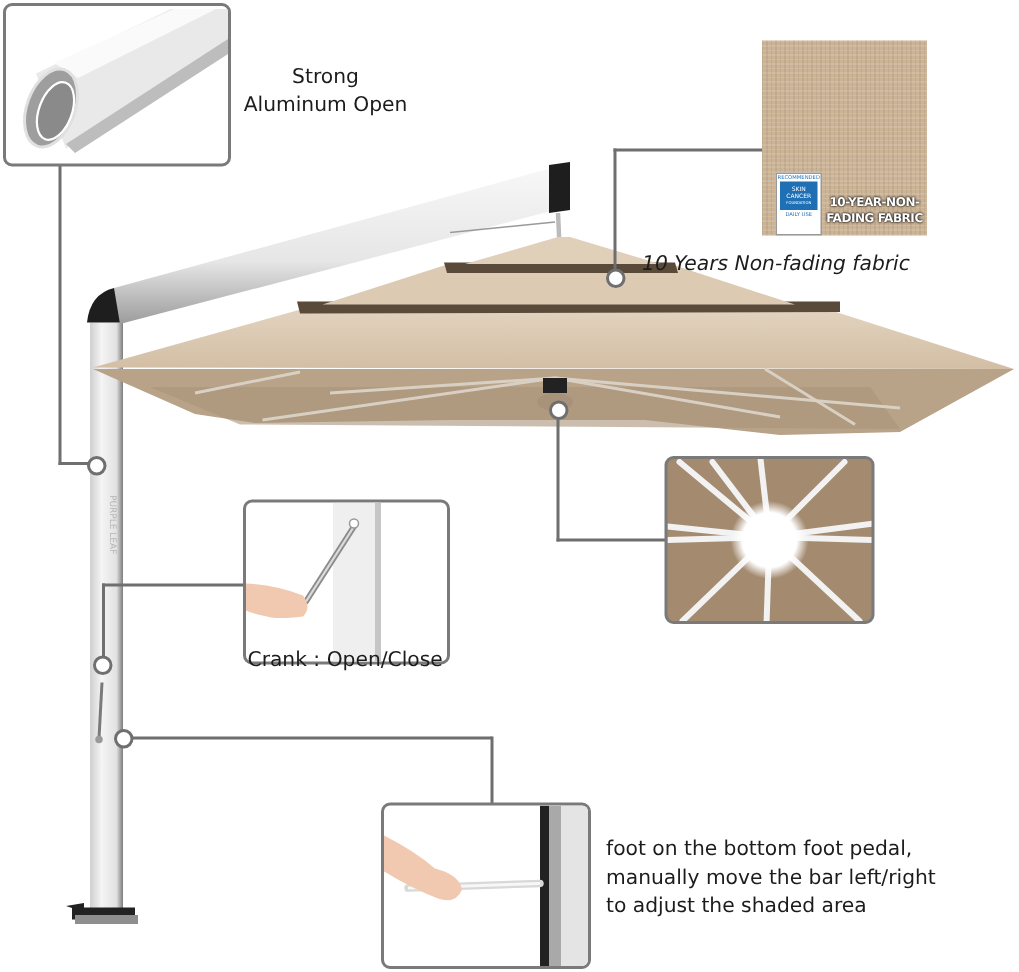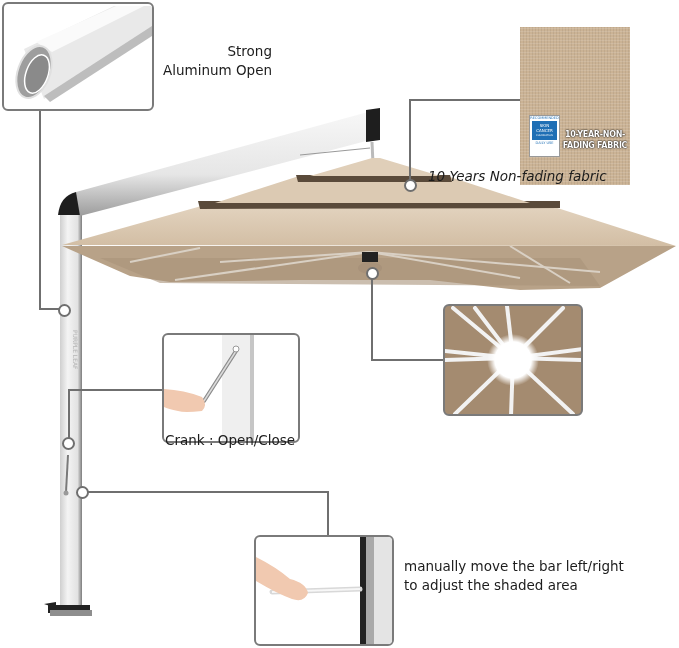--- a/index.html
+++ b/index.html
@@ -1,20 +1,20 @@
 <!DOCTYPE html>
 <html><head>
 <meta charset="utf-8">
 <style>
   html,body{margin:0;padding:0;background:#fff;}
   body{width:679px;height:648px;position:relative;overflow:hidden;font-family:"DejaVu Sans","Liberation Sans",sans-serif;color:#1a1a1a;}
   .abs{position:absolute;}
   .callout-box{position:absolute;border:2px solid #7a7a7a;border-radius:6px;background:#fff;overflow:hidden;box-sizing:border-box;}
   .lbl{position:absolute;font-size:13.5px;line-height:19px;color:#1c1c1c;white-space:nowrap;}
-  .center{text-align:right;}
+  .center{text-align:center;}
   .line{position:absolute;background:#6f6f6f;}
   .dot{position:absolute;width:9px;height:9px;border-radius:50%;border:2px solid #6f6f6f;background:#fff;box-sizing:content-box;}
 </style>
 </head>
 <body>
 
 <svg class="abs" style="left:0;top:0" width="679" height="648" viewBox="0 0 679 648">
   <defs>
     <linearGradient id="poleG" x1="0" x2="1">
       <stop offset="0" stop-color="#cfcfcf"></stop>
@@ -112,21 +112,21 @@
     <polygon points="40,92 148,22 148,32 46,98" fill="#bdbdbd"></polygon>
     <ellipse cx="30" cy="68" rx="16" ry="27" fill="#9e9e9e" stroke="#e0e0e0" stroke-width="2" transform="rotate(20 30 68)"></ellipse>
     <ellipse cx="33" cy="70" rx="11" ry="20" fill="#8a8a8a" stroke="#fff" stroke-width="1.5" transform="rotate(20 33 70)"></ellipse>
   </svg>
 </div>
 <div class="lbl center" style="left:162px;top:42px;width:110px;">
   <div>Strong</div>
   <div>Aluminum Open</div>
 </div>
 
-<div class="abs" style="left:520px;top:27px;width:110px;height:158px;background:#cbb395;background-image:repeating-linear-gradient(0deg,rgba(255,255,255,0.12) 0 1px,transparent 1px 3px),repeating-linear-gradient(90deg,rgba(0,0,0,0.06) 0 1px,transparent 1px 3px);">
+<div class="abs" style="left:508px;top:27px;width:110px;height:130px;background:#cbb395;background-image:repeating-linear-gradient(0deg,rgba(255,255,255,0.12) 0 1px,transparent 1px 3px),repeating-linear-gradient(90deg,rgba(0,0,0,0.06) 0 1px,transparent 1px 3px);">
   <div class="abs" style="left:9px;top:88px;width:29px;height:40px;background:#fff;border:1px solid #999;font-size:3.5px;text-align:center;line-height:4px;color:#1f6fb5;">
     <div>RECOMMENDED</div>
     <div style="background:#1f6fb5;color:#fff;margin:1px 2px;padding:2px 0;font-size:4px;line-height:5px;">
       <div>SKIN</div>
       <div>CANCER</div>
       <div style="font-size:2.5px">FOUNDATION</div>
     </div>
     <div>DAILY USE</div>
   </div>
   <div class="abs" style="left:40px;top:102px;width:70px;font-size:8px;font-weight:bold;line-height:11px;color:#fff;text-shadow:0 0 2px #000,0 0 1px #000;text-align:center;letter-spacing:-0.3px;">
@@ -173,15 +173,16 @@
   <svg width="138" height="109" viewBox="0 0 138 109">
     <rect x="106" y="0" width="32" height="109" fill="#e4e4e4"></rect>
     <rect x="104" y="0" width="6" height="109" fill="#222"></rect>
     <rect x="110" y="0" width="8" height="109" fill="#a9a9a9"></rect>
     <line x1="16" y1="55" x2="104" y2="52" stroke="#d8d8d8" stroke-width="5" stroke-linecap="round"></line>
     <line x1="16" y1="55" x2="104" y2="52" stroke="#f7f7f7" stroke-width="2"></line>
     <path d="M0 20 Q20 30 34 42 Q50 46 52 56 Q48 66 36 62 Q20 56 0 44 Z" fill="#f1c9b0"></path>
   </svg>
 </div>
 <div class="lbl" style="left:404px;top:557px;line-height:19px;">
+  <div>foot on the bottom foot pedal,</div>
   <div>manually move the bar left/right</div>
   <div>to adjust the shaded area</div>
 </div>
 
 </body></html>

